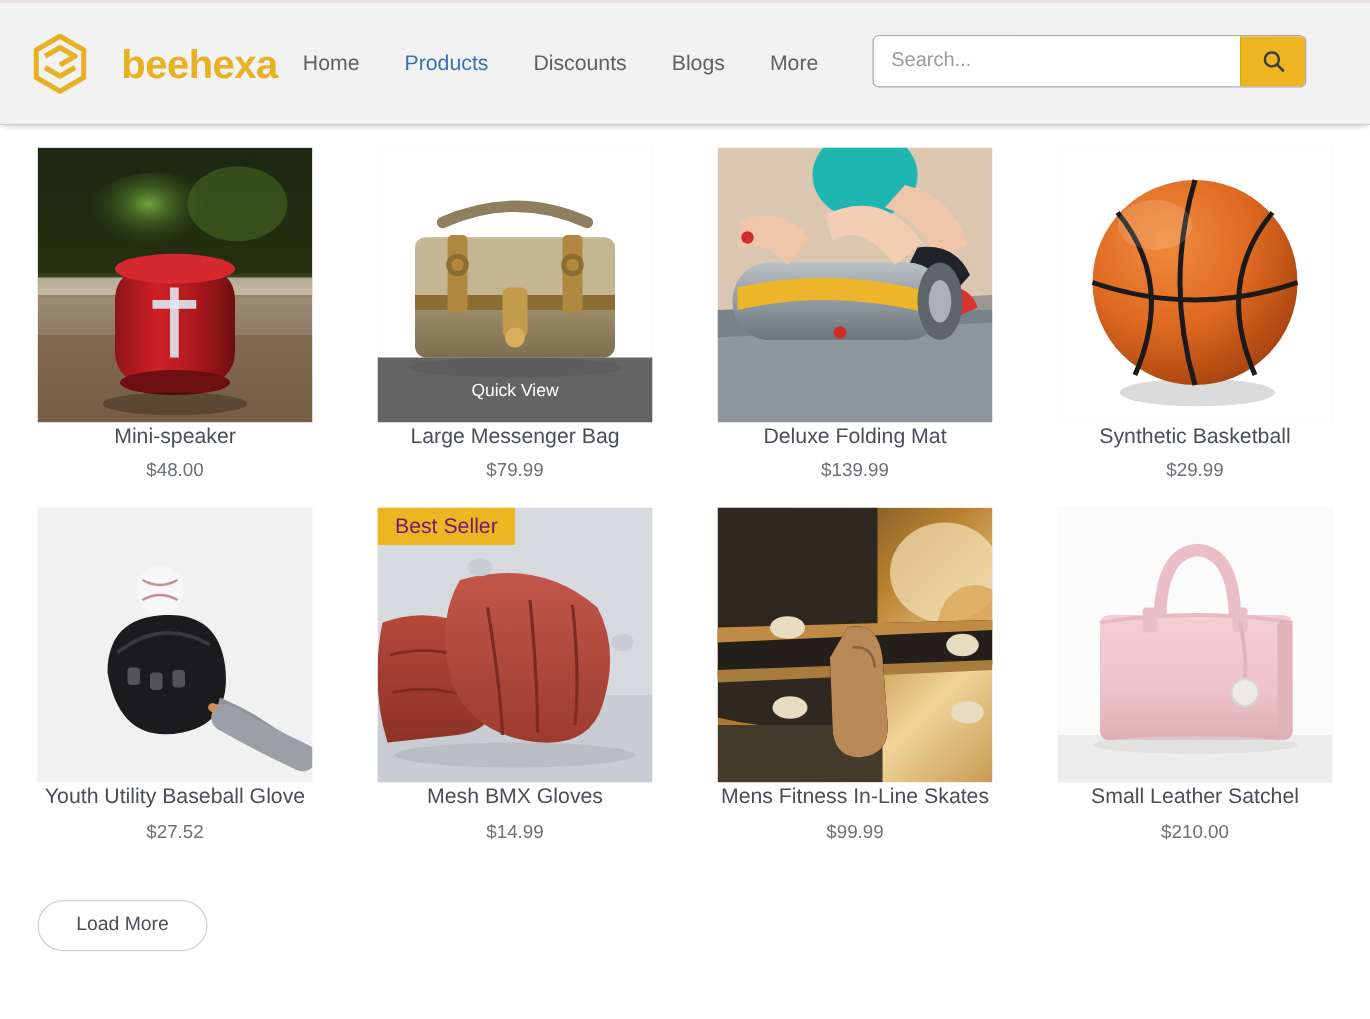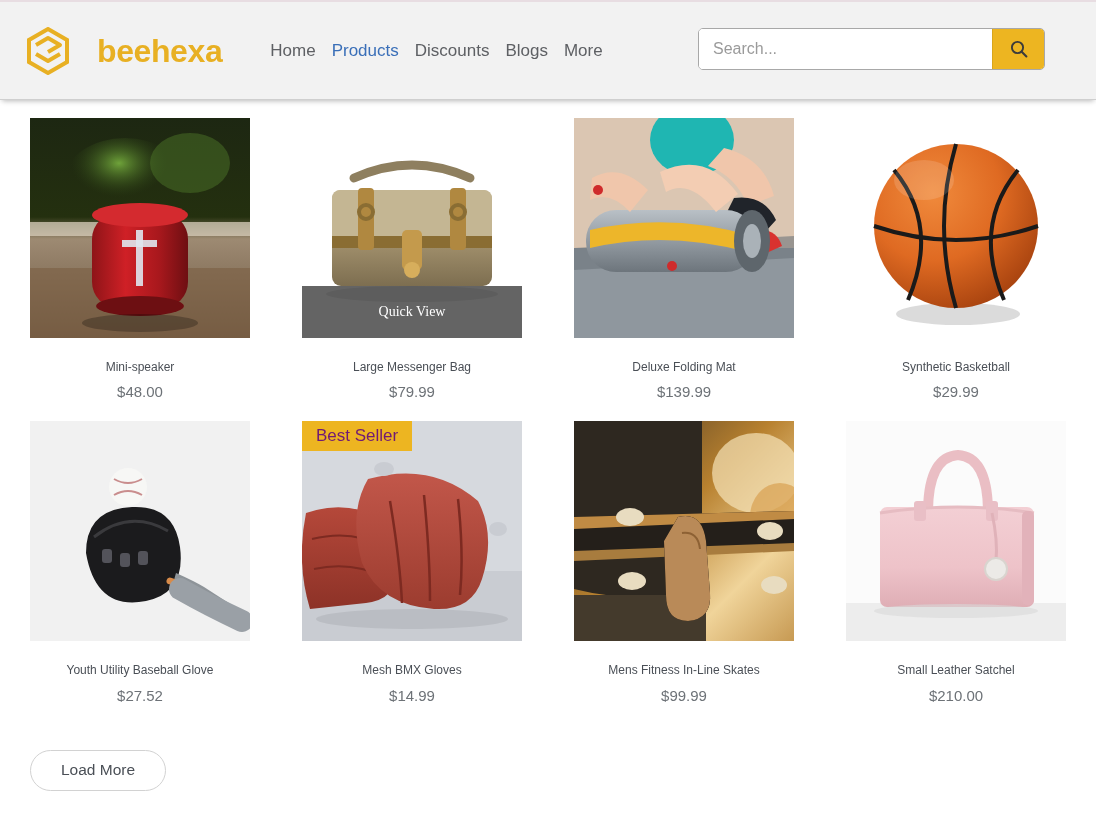--- a/index.html
+++ b/index.html
@@ -45,22 +45,22 @@
     font-size: 32px;
     font-weight: bold;
     color: #e8b023;
     letter-spacing: -0.4px;
     line-height: 1;
   }
 
   .main-nav {
     display: flex;
     align-items: center;
-    margin-left: 48px;
-    gap: 16px;
+    margin-left: 20px;
+    gap: 36px;
   }
   .nav-item {
     font-size: 17px;
     color: #5e6064;
     cursor: pointer;
     white-space: nowrap;
   }
   .nav-item.active { color: #3a6fb8; }
 
   .search-wrap {
@@ -129,39 +129,38 @@
     right: 0;
     bottom: 0;
     height: 52px;
     background: rgba(40,40,40,0.72);
     color: #ffffff;
     font-size: 14px;
     display: flex;
     align-items: center;
     justify-content: center;
     cursor: pointer;
-    font-family: Liberation Serif, serif;
   }
 
   .badge-best-seller {
     position: absolute;
     left: 0;
     top: 0;
     background: #edb521;
     color: #701a75;
     font-size: 17px;
     padding: 6px 14px 7px 14px;
     line-height: 1;
     z-index: 3;
   }
 
   .product-title {
-    margin-top: 22px;
+    margin-top: 1px;
     text-align: center;
-    font-size: 12px;
+    font-size: 17px;
     color: #4a4f56;
     line-height: 1.2;
   }
   .product-price {
     margin-top: 9px;
     text-align: center;
     font-size: 15px;
     color: #6d7277;
   }
 

